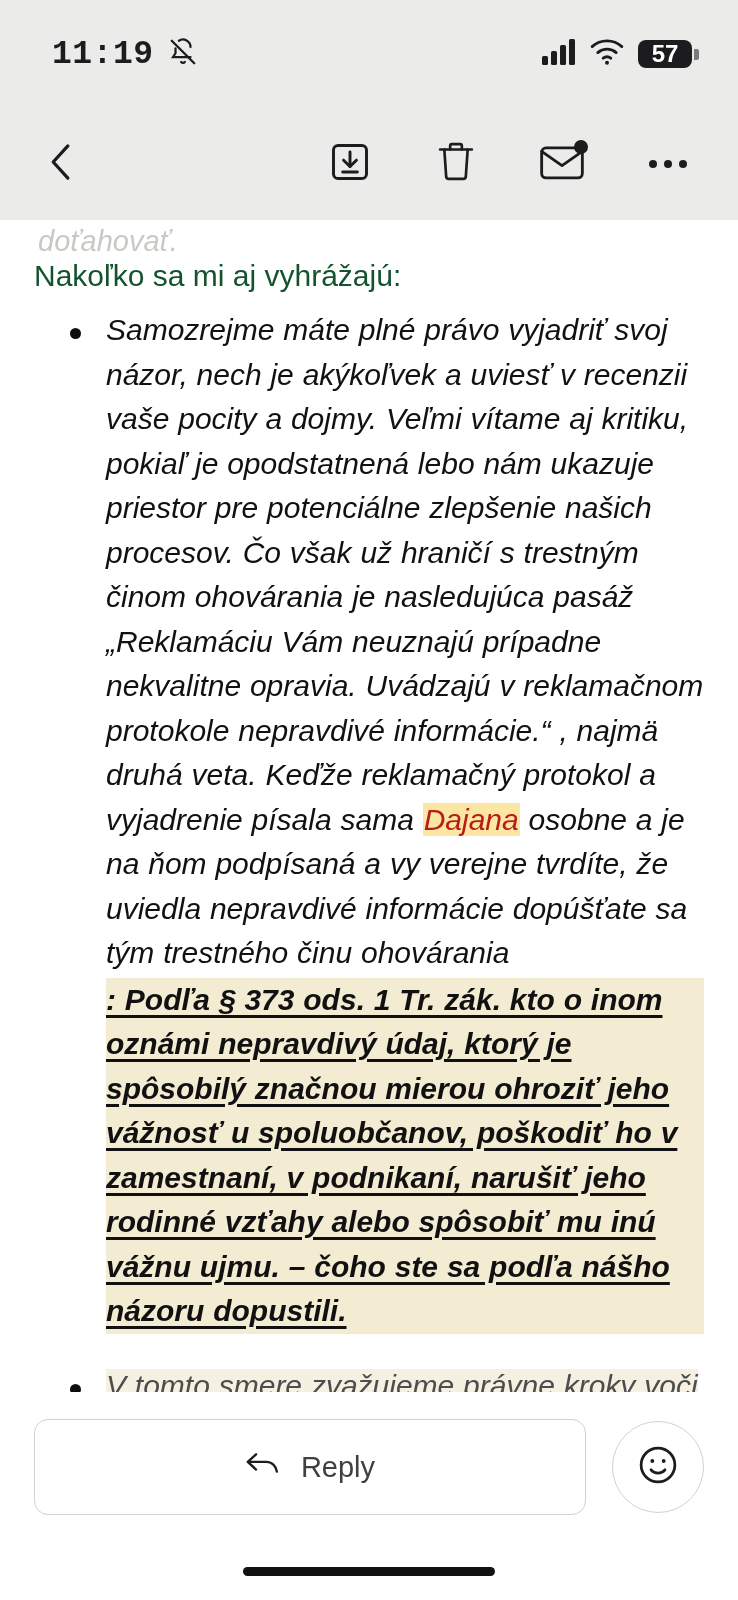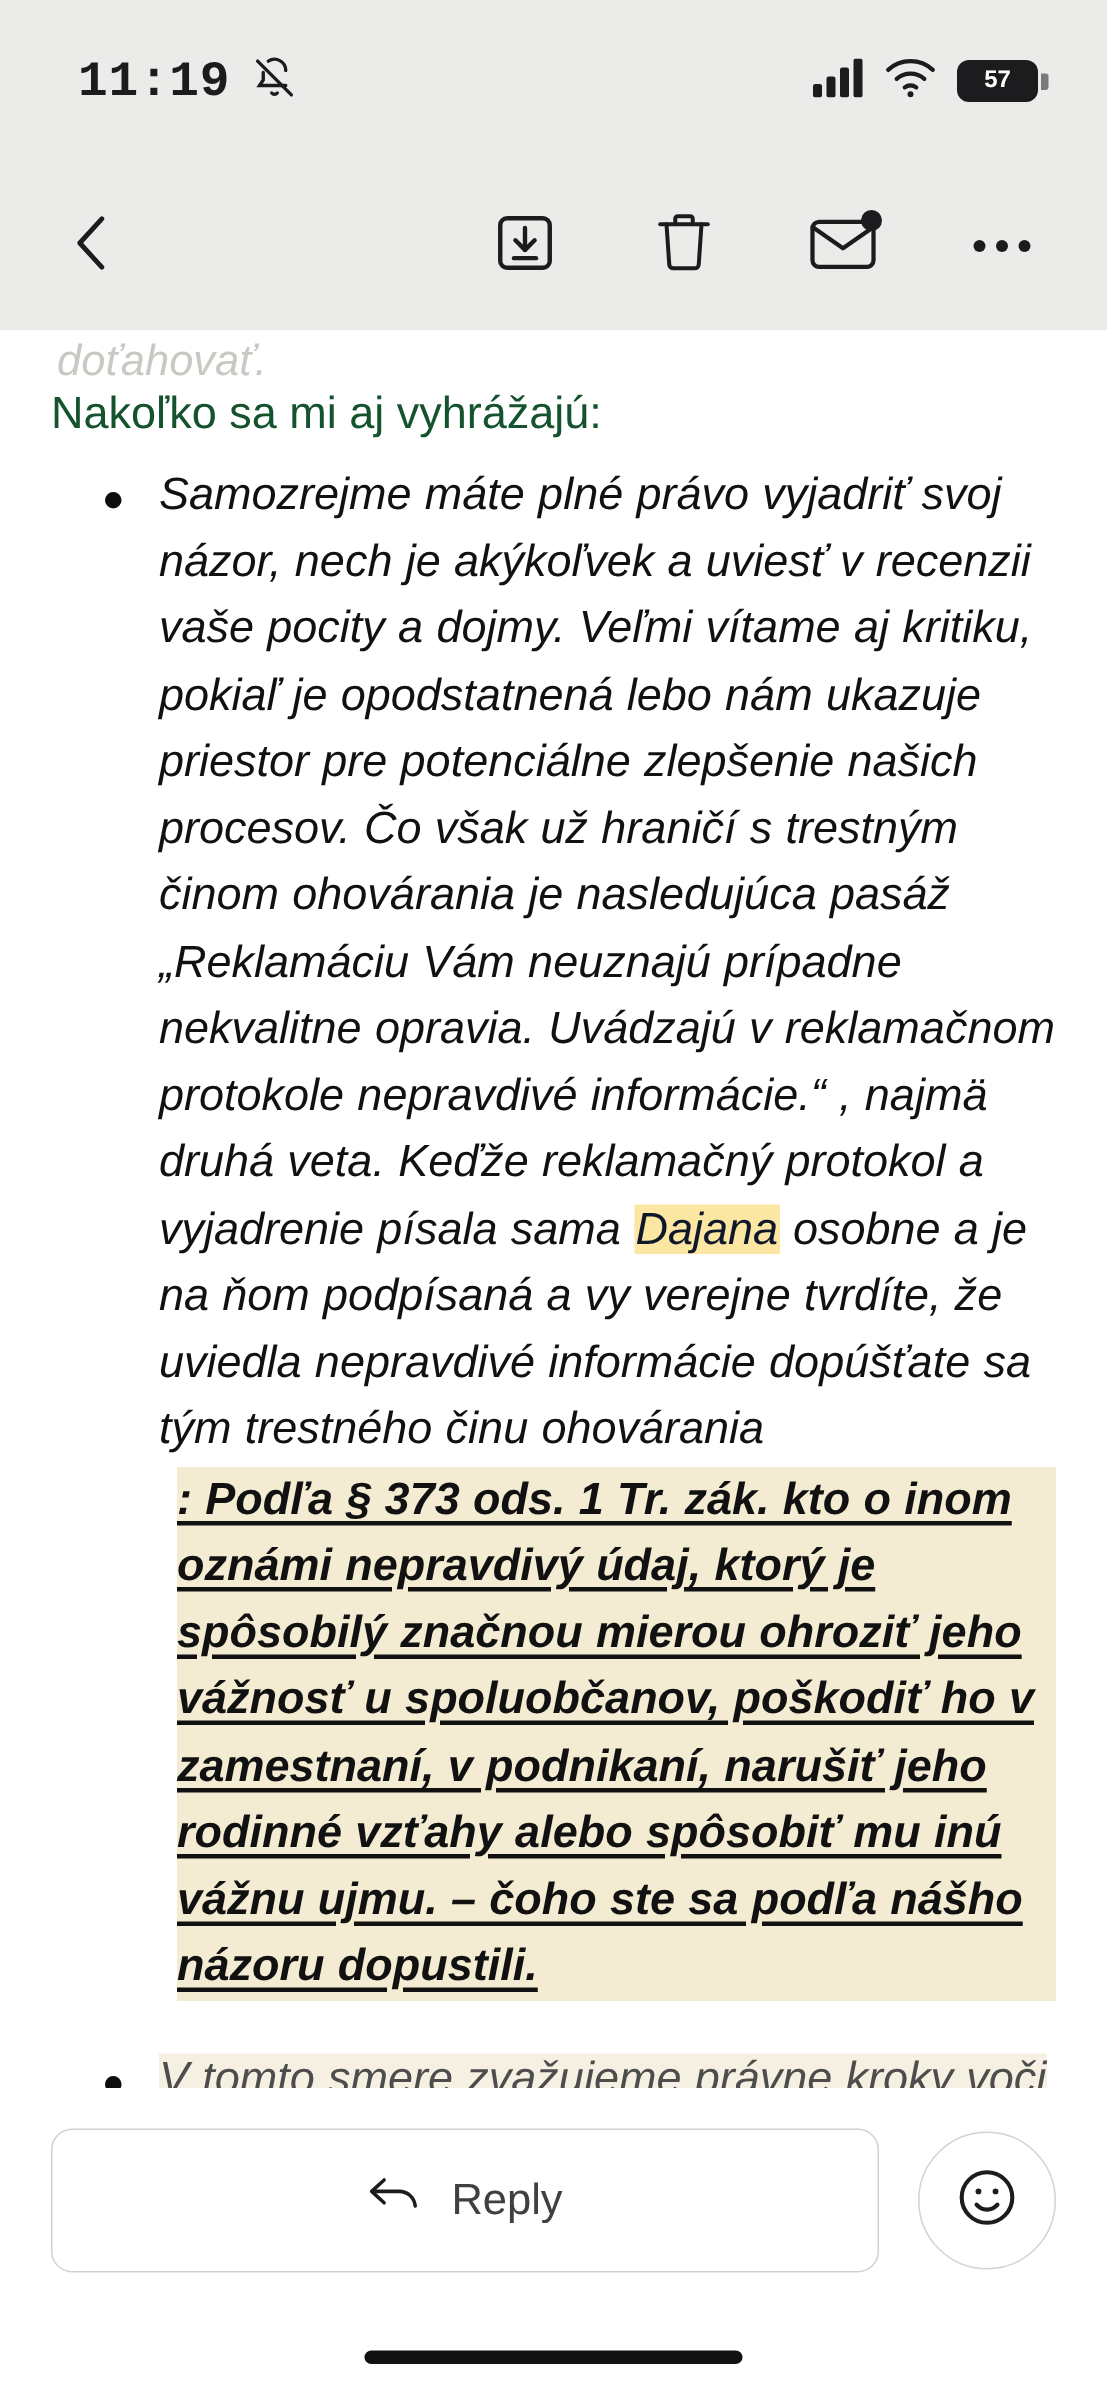--- a/index.html
+++ b/index.html
@@ -63,21 +63,21 @@
     position: absolute;
     right: -7px;
     top: 9px;
     width: 5px;
     height: 11px;
     background: #7a7a7a;
     border-radius: 0 2px 2px 0;
   }
   .battery span {
     color: #fff;
-    font-size: 16px;
+    font-size: 24px;
     font-weight: bold;
   }
 
   
   .ghost {
     position: absolute;
     left: 38px;
     right: 30px;
     top: -12px;
     font-size: 29px;
@@ -178,31 +178,30 @@
     font-style: italic;
     font-size: 30px;
     line-height: 44.5px;
     color: #111;
     word-spacing: 0.5px;
   }
   .para.grey { color: #4d4d4d; }
 
   mark.hl-yellow {
     background: #fbe7a2;
-    color: #0f172a;
+    color: #b91c1c;
     padding: 0 1px;
   }
   mark.hl-legal {
     background: #f3ebd2;
     color: #111;
     text-decoration: underline;
     text-underline-offset: 5px;
     font-weight: bold;
     padding: 0;
-    margin-left: 12px;
   }
   .legal-block {
     display: block;
     margin-top: 2px;
   }
   mark.hl-soft {
     background: #f6f0e2;
     color: #4d4d4d;
     padding: 0;
   }

